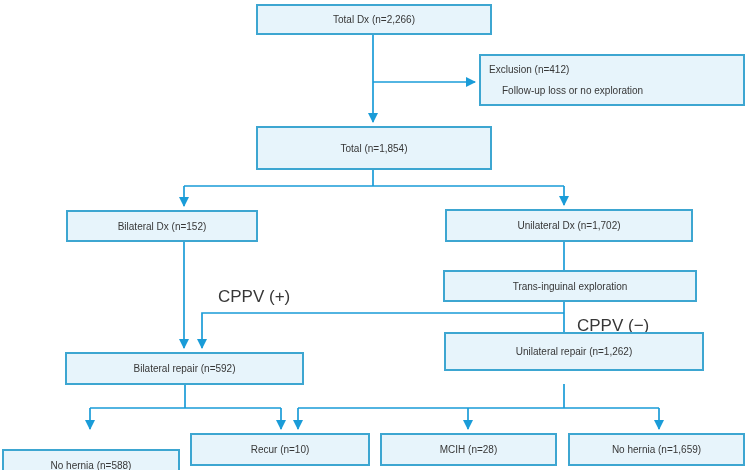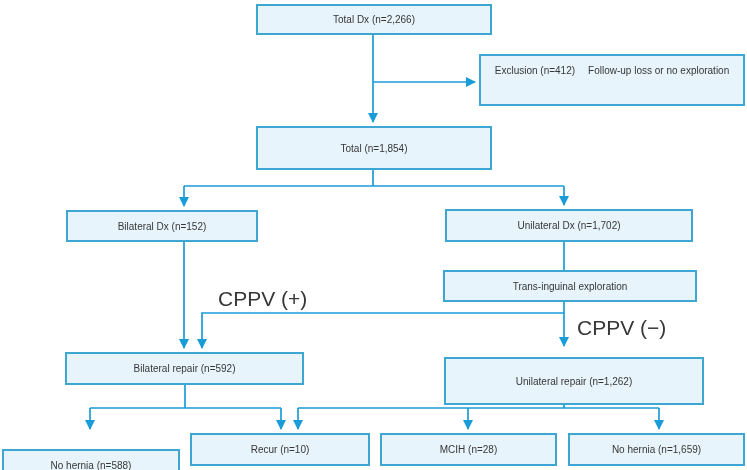--- a/index.html
+++ b/index.html
@@ -27,30 +27,30 @@
     position:absolute;
     box-sizing:border-box;
     background:var(--box-fill);
     border:2px solid var(--box-border);
     display:flex;align-items:center;justify-content:center;
     font-size:10px;
     white-space:nowrap;
     z-index:2;
   }
   .node.two-line{
-    flex-direction:row;
+    flex-direction:column;
     align-items:flex-start;
     justify-content:center;
     padding:4px 8px;
     line-height:21px;
   }
   .node.two-line .indent{margin-left:13px;}
   .edge-label{
     position:absolute;
-    font-size:21px;
+    font-size:17px;
     white-space:nowrap;
     z-index:2;
   }
 </style>
 </head>
 <body>
 
 <div class="canvas">
 
   <svg class="connectors" viewBox="0 0 747 470" xmlns="http://www.w3.org/2000/svg">
@@ -100,21 +100,21 @@
   <div class="node" style="left:445px;top:209px;width:248px;height:33px">Unilateral Dx (n=1,702)</div>
 
   <div class="node" style="left:443px;top:270px;width:254px;height:32px">Trans-inguinal exploration</div>
 
   <div class="edge-label" style="left:218px;top:287px">CPPV (+)</div>
 
   <div class="edge-label" style="left:577px;top:316px">CPPV (−)</div>
 
   <div class="node" style="left:65px;top:352px;width:239px;height:33px">Bilateral repair (n=592)</div>
 
-  <div class="node" style="left:444px;top:357px;width:260px;height:48px">Unilateral repair (n=1,262)</div>
+  <div class="node" style="left:444px;top:332px;width:260px;height:39px">Unilateral repair (n=1,262)</div>
 
   <div class="node" style="left:2px;top:449px;width:178px;height:33px">No hernia (n=588)</div>
 
   <div class="node" style="left:190px;top:433px;width:180px;height:33px">Recur (n=10)</div>
 
   <div class="node" style="left:380px;top:433px;width:177px;height:33px">MCIH (n=28)</div>
 
   <div class="node" style="left:568px;top:433px;width:177px;height:33px">No hernia (n=1,659)</div>
 
 </div>

